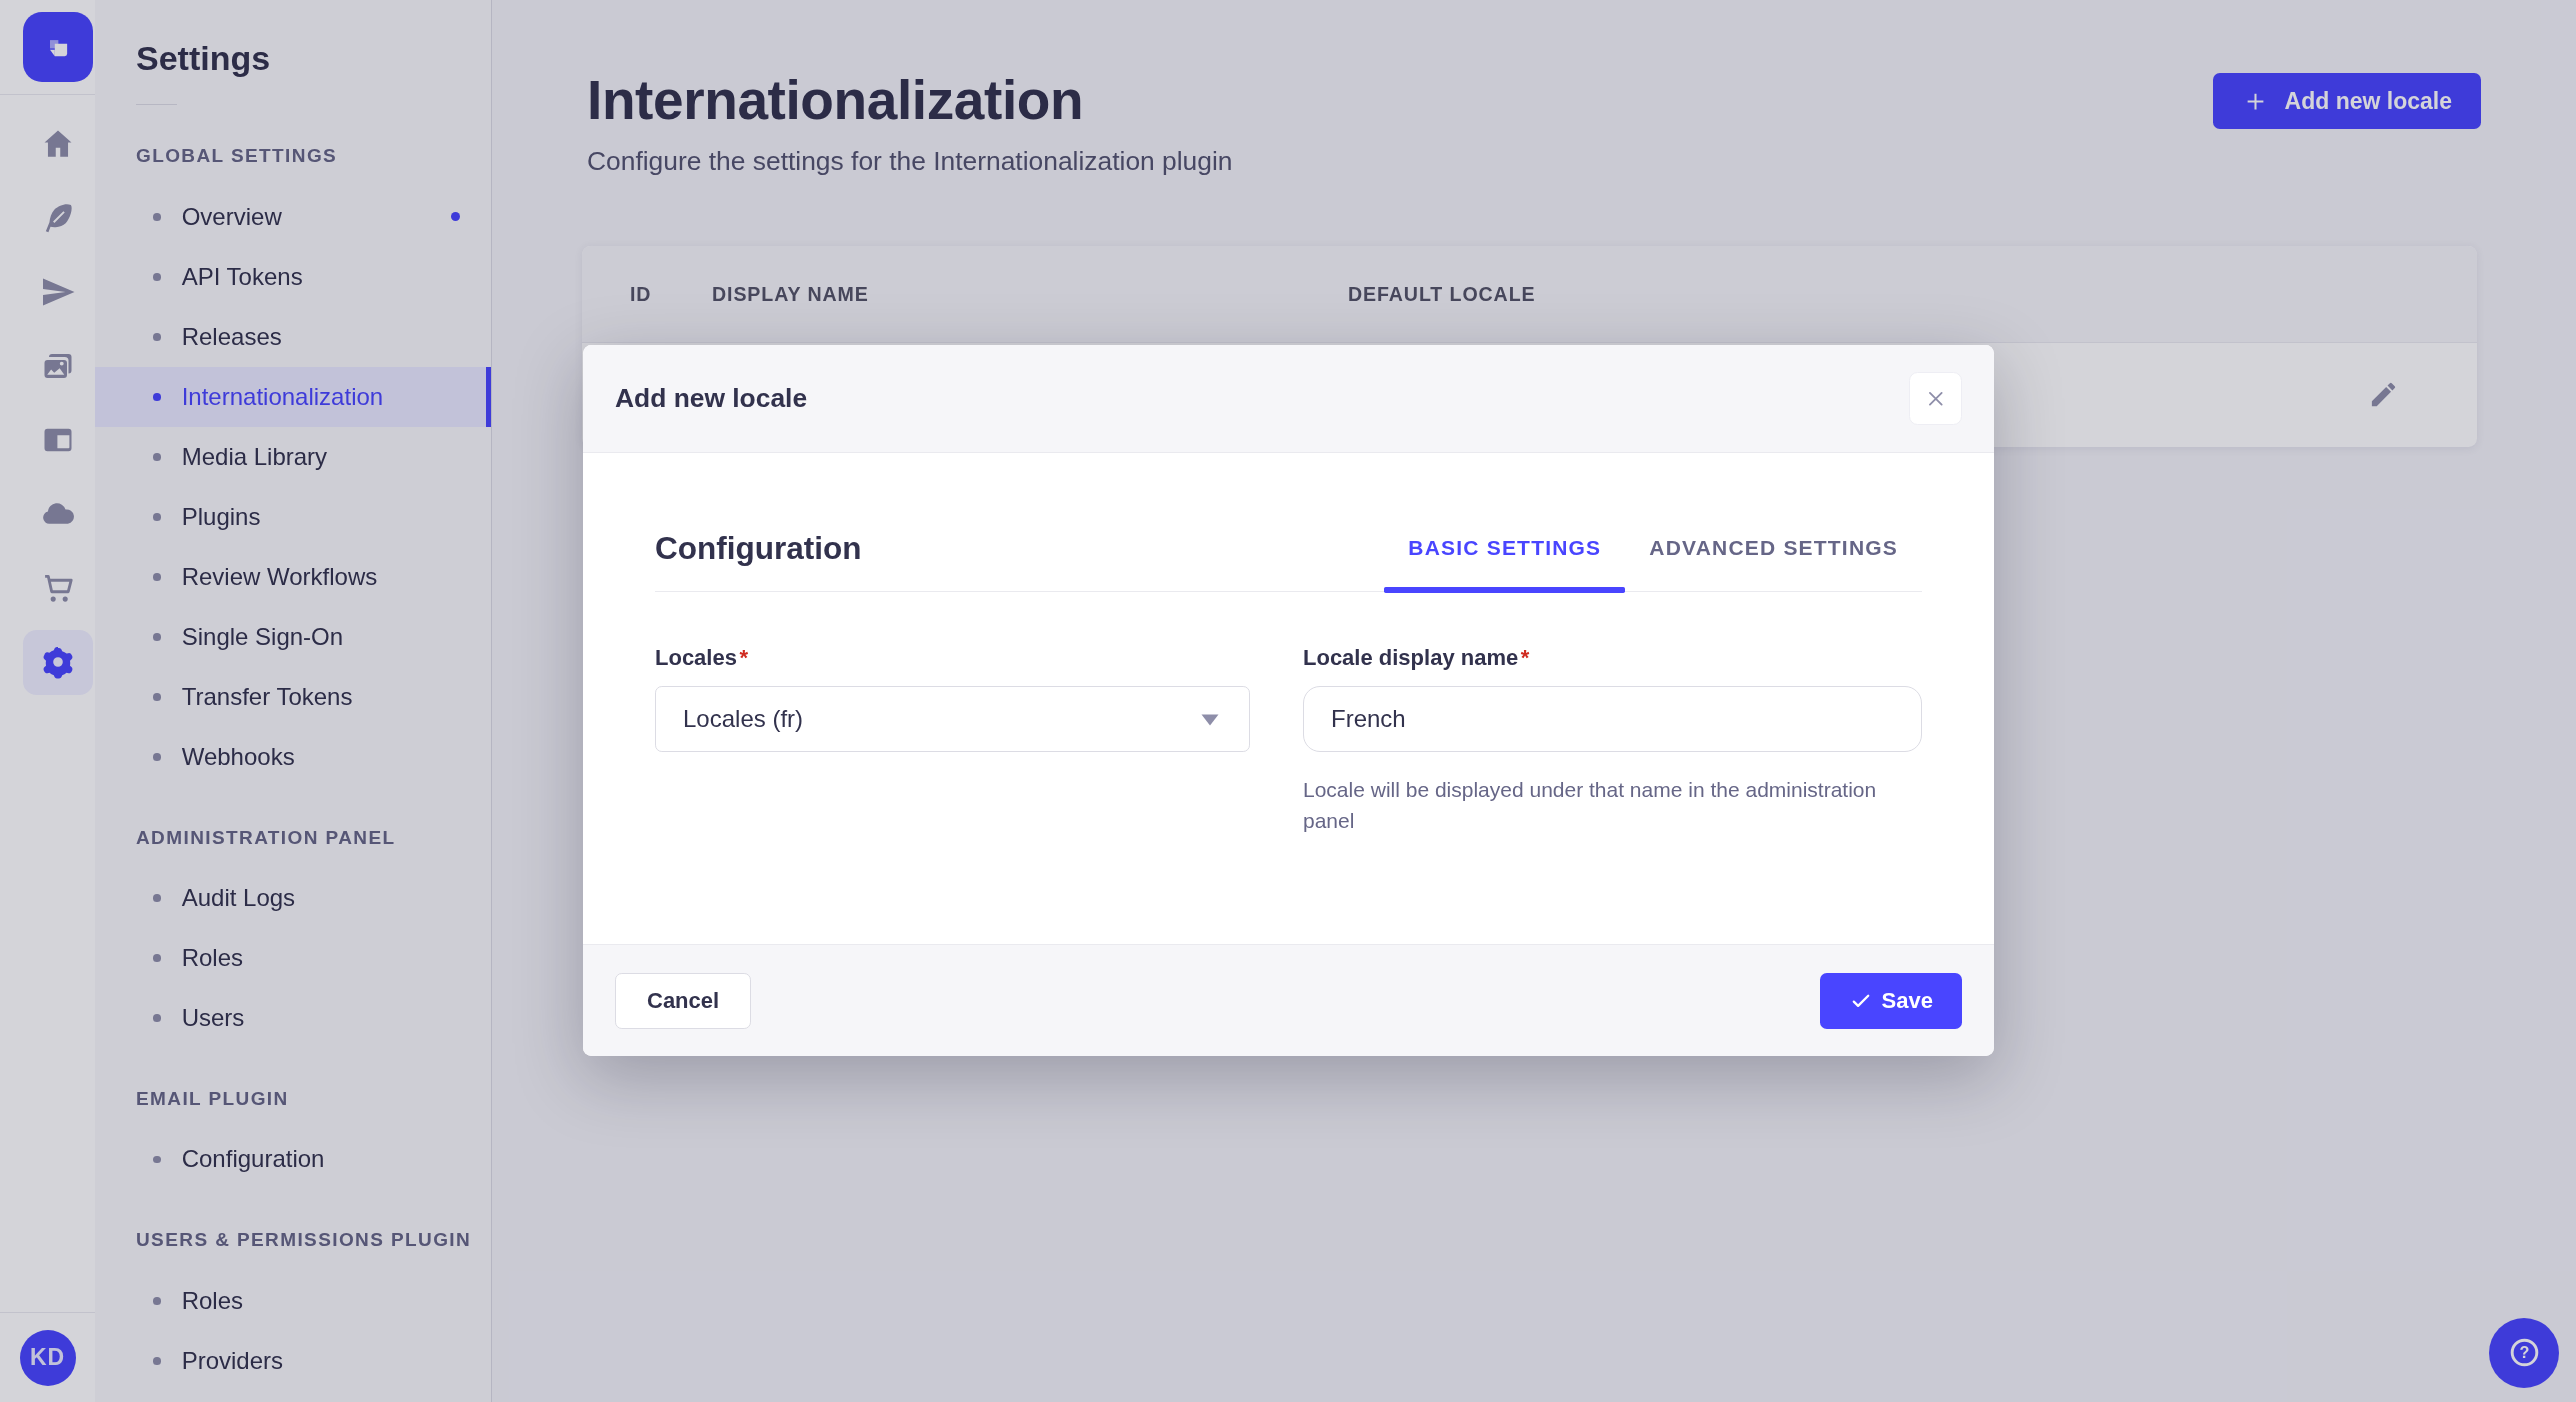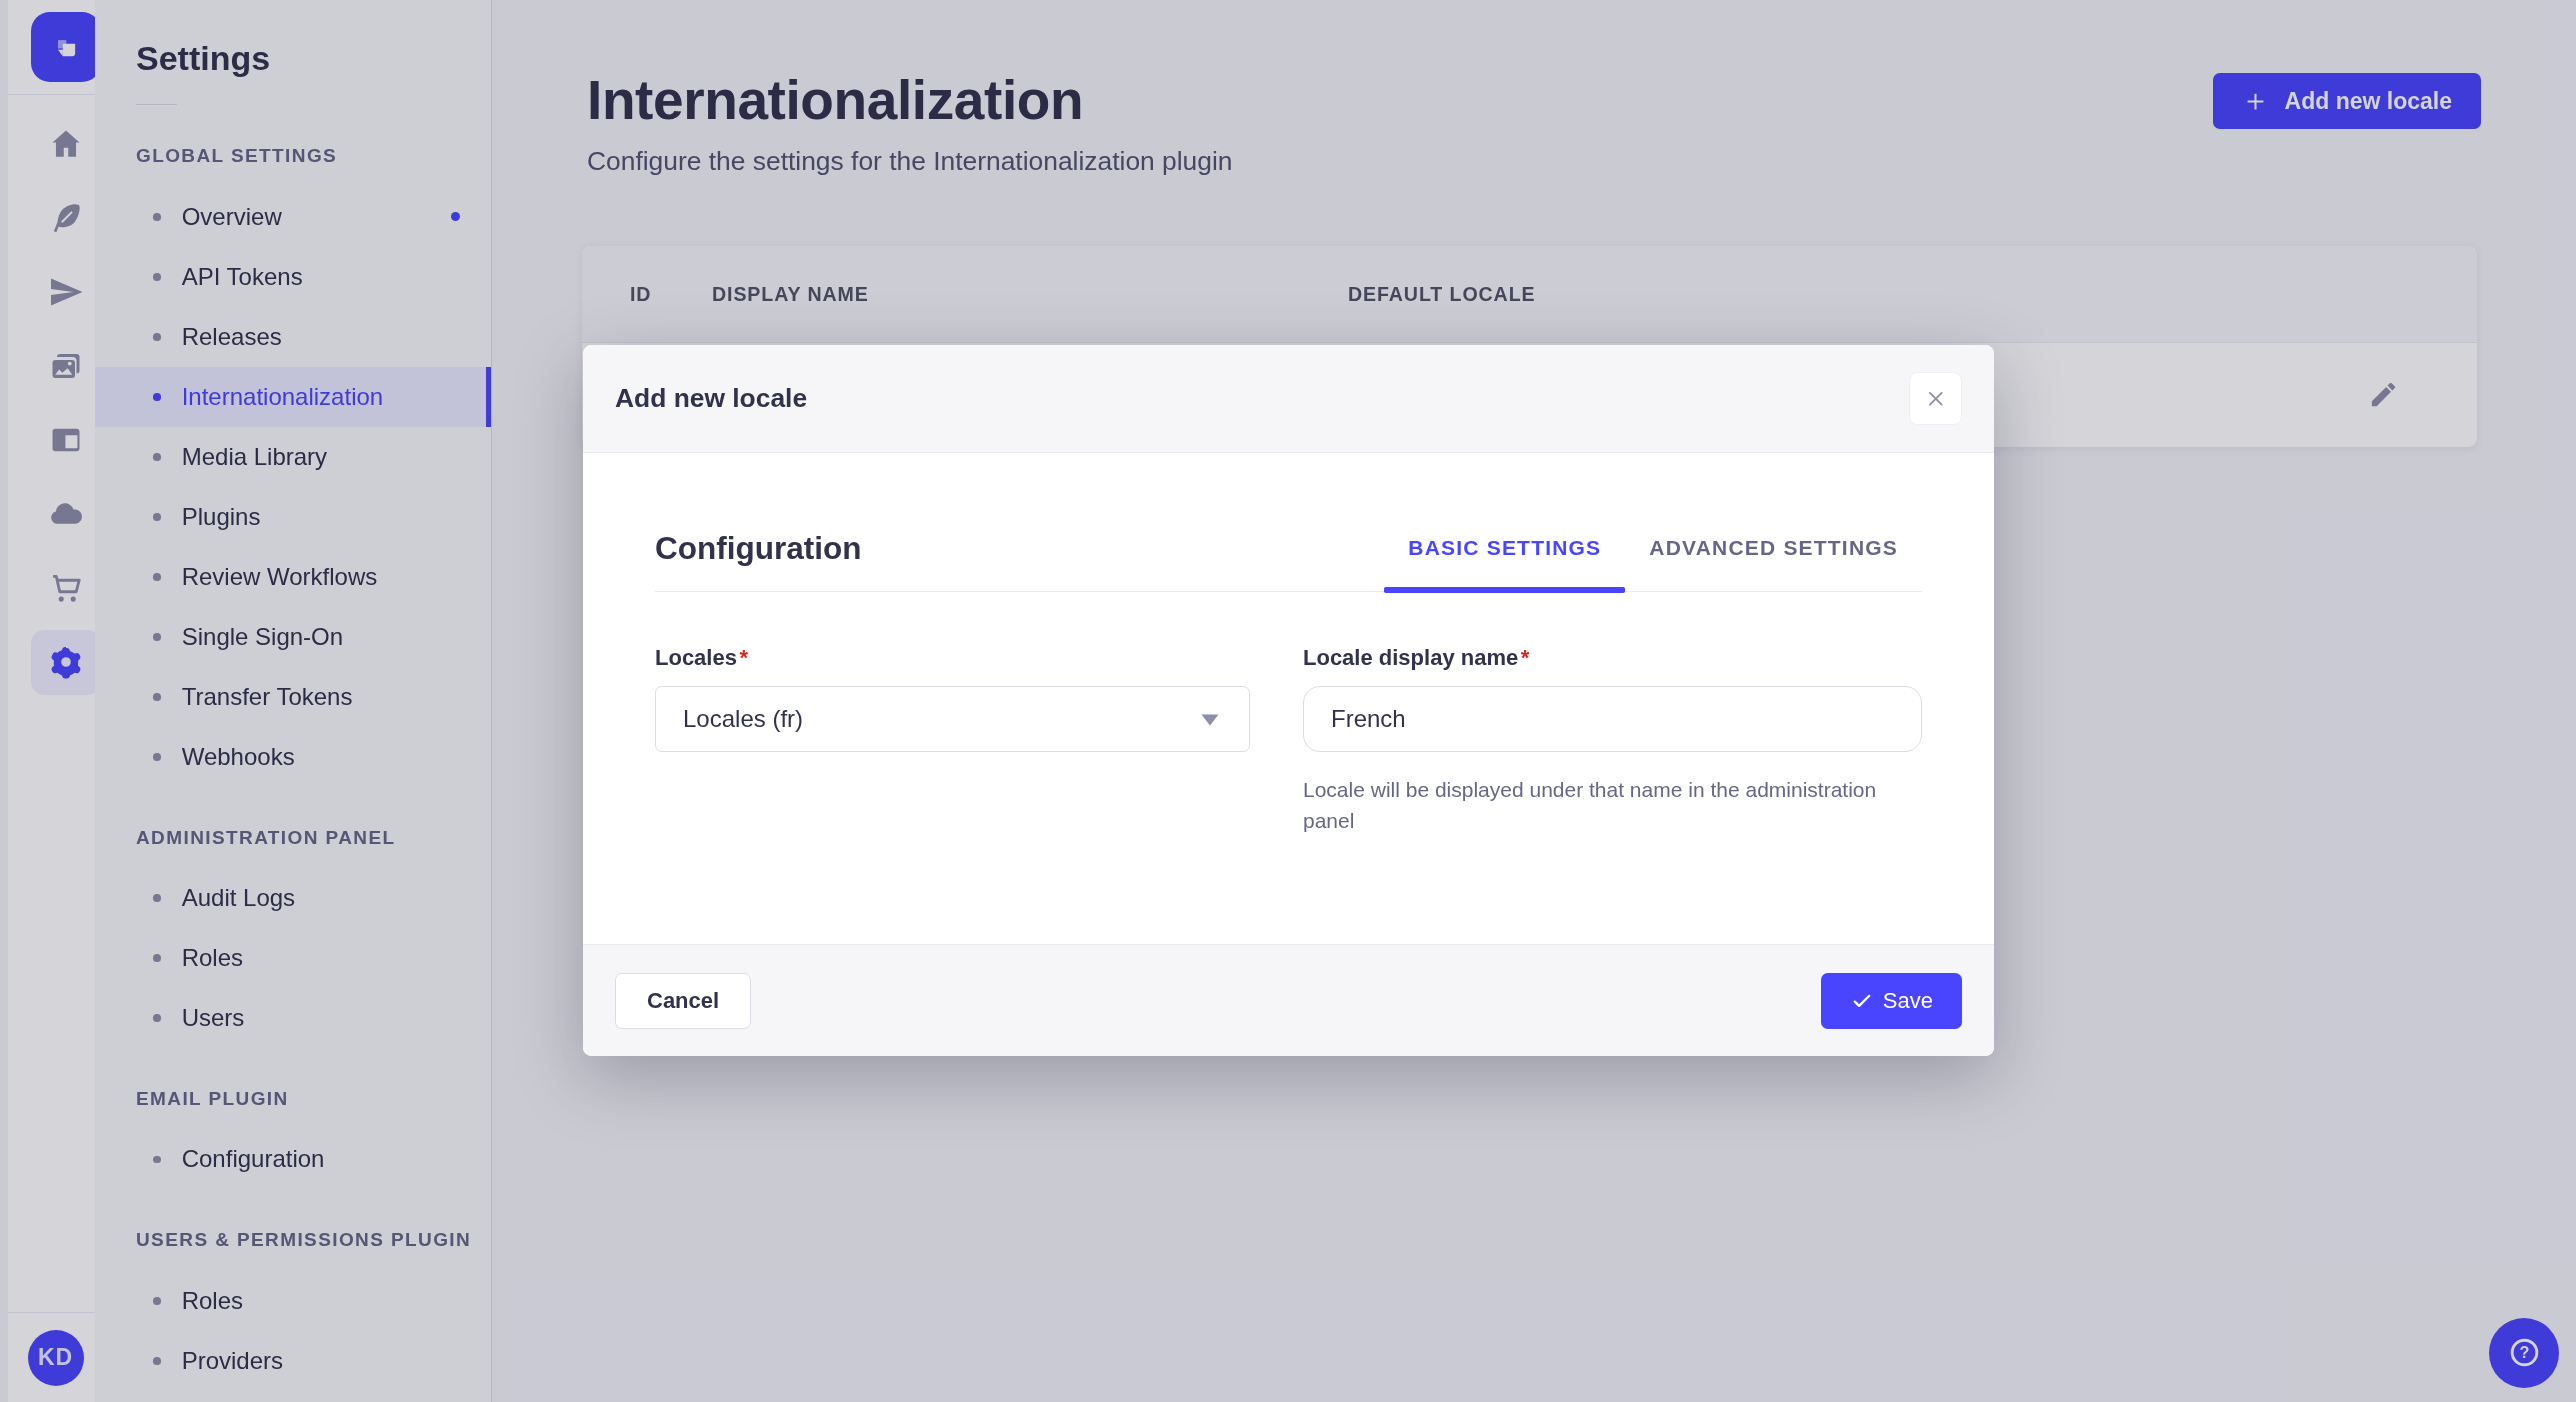--- a/index.html
+++ b/index.html
@@ -1,20 +1,20 @@
 <!DOCTYPE html>
 <html style="font-size:13.6px"><head>
 <meta charset="utf-8">
 <style>
   * { margin:0; padding:0; box-sizing:border-box; }
   html,body { width:2576px; height:1402px; overflow:hidden; }
   body { font-family:"Liberation Sans", sans-serif; background:#f3f3f8; position:relative; color:#32324d; }
 
   
-  .rail { position:absolute; left:8px; top:0; width:117px; height:1402px; background:#ffffff; border-right:1.7px solid #e4e4ee; z-index:1; }
+  .rail { position:absolute; left:0; top:0; width:117px; height:1402px; background:#ffffff; border-right:1.7px solid #e4e4ee; z-index:1; }
   .rail-logo-wrap { height:95px; border-bottom:1.7px solid #eaeaef; display:flex; align-items:center; justify-content:center; }
   .rail-logo { width:70px; height:70px; border-radius:19px; background:#4945ff; display:flex; align-items:center; justify-content:center; cursor:pointer; }
   .rail-icons { display:flex; flex-direction:column; align-items:center; padding-top:12px; }
   .rail-btn { width:95px; height:74px; display:flex; align-items:center; justify-content:center; color:#8e8ea9; cursor:pointer; }
   .rail-btn svg { width:36px; height:36px; }
   .rail-btn.active { color:#4945ff; }
   .rail-btn.active .active-pill { background:#f0f0ff; border-radius:13.6px; width:70px; height:65px; display:flex; align-items:center; justify-content:center; }
   .rail-bottom { position:absolute; bottom:0; left:0; width:95px; border-top:1.7px solid #eaeaef; height:90px; display:flex; align-items:center; justify-content:center; }
   .avatar { width:56px; height:56px; border-radius:50%; background:#4945ff; color:#eaeaff; font-size:23px; font-weight:bold; display:flex; align-items:center; justify-content:center; letter-spacing:0.9px; cursor:pointer; }
 
@@ -64,21 +64,21 @@
   .field { width:619px; }
   .field-label { font-size:22px; font-weight:600; color:#32324d; }
   .req { color:#d02b20; margin-left:2.6px; }
   .select-box { margin-top:15.3px; height:66px; border:1.7px solid #dcdce4; border-radius:6.8px; background:#ffffff; display:flex; align-items:center; justify-content:space-between; padding:0 27px; cursor:pointer; }
   .select-value { font-size:24px; color:#32324d; }
   .select-box svg { width:24px; height:19px; }
   .text-input { margin-top:15.3px; width:619px; height:66px; border:1.7px solid #dcdce4; border-radius:17px; background:#ffffff; font-family:inherit; font-size:24px; color:#32324d; padding:0 27px; outline:none; }
   .field-help { margin-top:23px; font-size:21px; line-height:1.45; color:#666687; max-width:605px; }
   .modal-footer { height:112px; flex:0 0 auto; background:#f6f6f9; border-top:1.7px solid #eaeaef; border-radius:0 0 8.5px 8.5px; display:flex; align-items:center; justify-content:space-between; padding:0 32px;margin-top:8px; }
   .btn-cancel { height:56px; padding:0 31px; background:#ffffff; border:1.7px solid #dcdce4; border-radius:6.8px; font-family:inherit; font-size:22px; font-weight:600; color:#32324d; cursor:pointer; }
-  .btn-save { height:56px; padding:0 29px; background:#4945ff; border:none; border-radius:6.8px; font-family:inherit; font-size:22px; font-weight:400; color:#ffffff; display:flex; align-items:center; gap:9px; cursor:pointer; }
+  .btn-save { height:56px; padding:0 29px; background:#4945ff; border:none; border-radius:6.8px; font-family:inherit; font-size:22px; font-weight:700; color:#ffffff; display:flex; align-items:center; gap:9px; cursor:pointer; }
   .btn-save svg { width:24px; height:24px; }
 
   .help-fab { position:absolute; right:17px; bottom:14.5px; width:70px; height:70px; border-radius:50%; background:#4945ff; border:none; display:flex; align-items:center; justify-content:center; cursor:pointer; z-index:30; }
   .help-fab svg { width:37px; height:37px; }
 </style>
 </head>
 <body>
 
 <nav class="rail">
   <div class="rail-logo-wrap">

